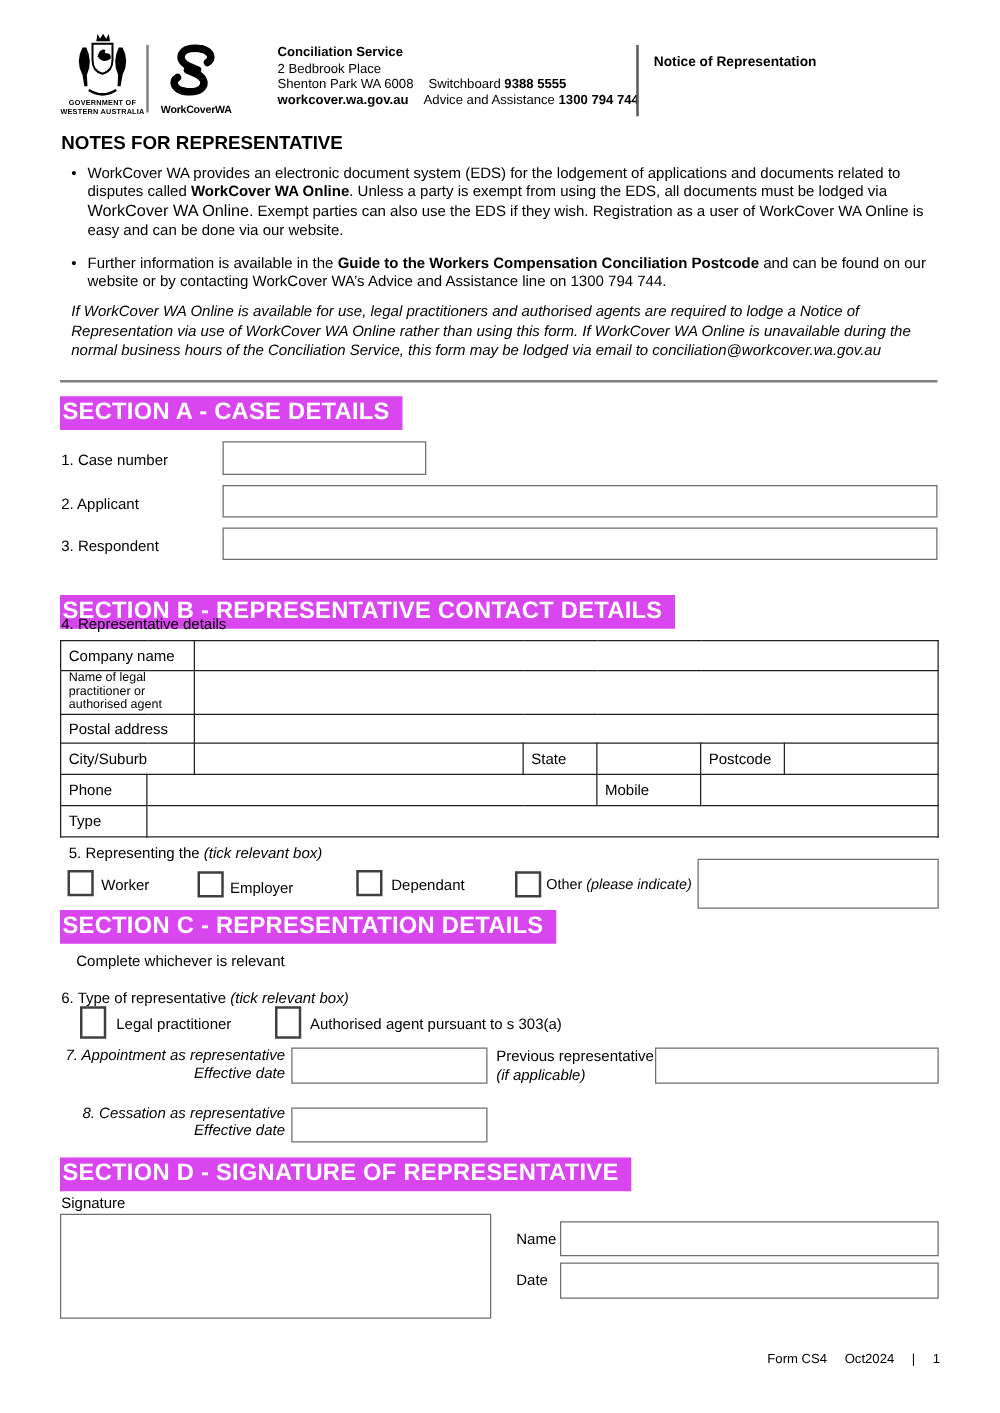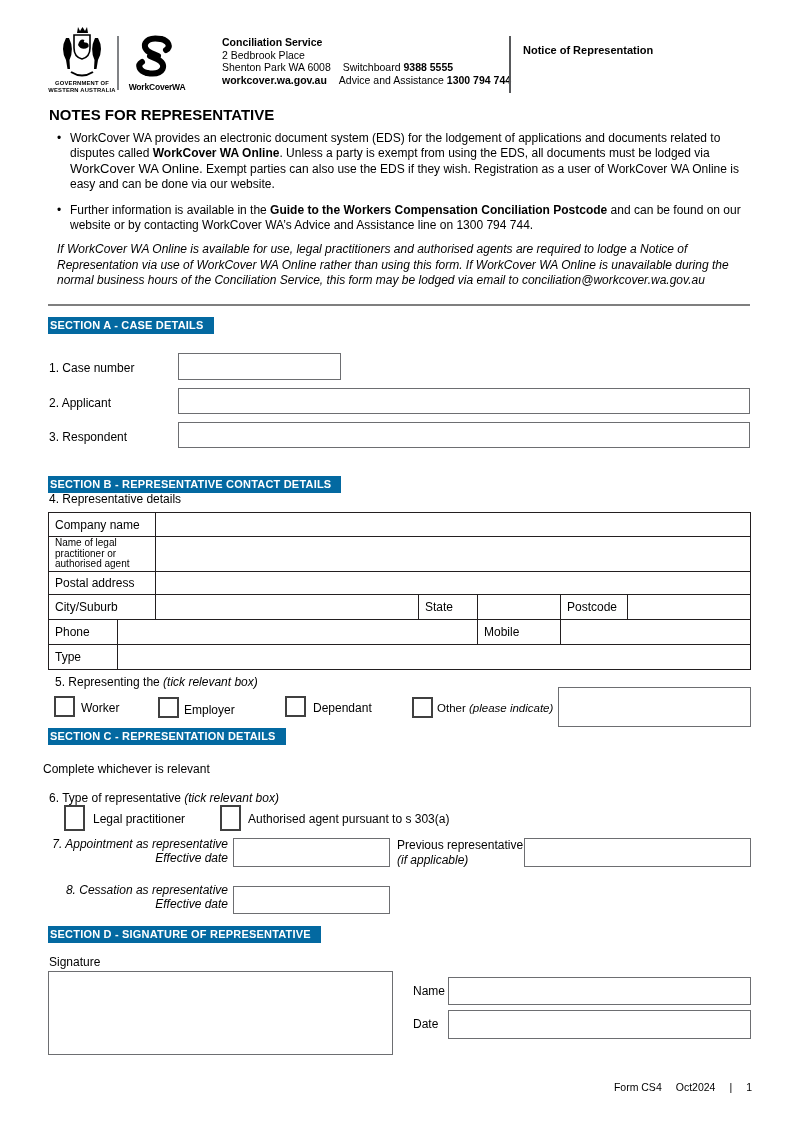--- a/index.html
+++ b/index.html
@@ -4,21 +4,21 @@
 <style>
   html,body{margin:0;padding:0;background:#fff;}
   .page{position:relative;width:800px;height:1130px;background:#fff;overflow:hidden;
         font-family:"Liberation Sans",sans-serif;color:#000;}
   .abs{position:absolute;}
   .b{font-weight:bold;}
   .i{font-style:italic;}
   .lbl{font-size:12px;}
   .small-txt{font-size:10.5px;line-height:12.5px;}
   .body-txt{font-size:12px;line-height:15px;}
-  .bar{background:#0369a1;color:#fff;font-weight:bold;font-size:11px;
+  .bar{background:#d946ef;color:#fff;font-weight:bold;font-size:19px;
        padding:2px 10px 3px 2px;display:inline-block;letter-spacing:.2px;}
   .ibox{border:1.5px solid #6d6e71;background:#fff;box-sizing:border-box;
         font-size:12px;padding:2px 5px;outline:none;}
   .cb{width:21px;height:21px;border:2px solid #404040;background:#fff;box-sizing:border-box;}
   .cb-tall{width:21px;height:26px;border:2px solid #404040;background:#fff;box-sizing:border-box;}
   table.rep{border-collapse:collapse;table-layout:fixed;width:702px;}
   table.rep td{border:1px solid #231f20;padding:1px 6px;font-size:12px;vertical-align:middle;margin-left:32px;}
   td.tl{background:#fff;}
   td.ti{padding:0 2px;}
   .cell-input{width:100%;border:none;outline:none;font-size:12px;height:18px;background:transparent;}
@@ -166,21 +166,21 @@
   <div class="abs cb" style="left:285px;top:696px;"></div>
   <div class="abs lbl" style="left:313px;top:701px;">Dependant</div>
 
   <div class="abs cb" style="left:412px;top:697px;"></div>
   <div class="abs" style="left:437px;top:702px;font-size:11.5px;">
     <span>Other </span><span class="i">(please indicate)</span>
   </div>
   <input class="abs ibox" style="left: 558px; top: 687px; width: 193px; height: 40px;">
 
   <div class="abs bar" style="left:48px;top:728px;text-align:right;">SECTION C - REPRESENTATION DETAILS</div>
-  <div class="abs lbl" style="left:43px;top:762px;">Complete whichever is relevant</div>
+  <div class="abs lbl" style="left:61px;top:762px;">Complete whichever is relevant</div>
 
   <div class="abs lbl" style="left:49px;top:791px;">
     <span>6. Type of representative </span><span class="i">(tick relevant box)</span>
   </div>
 
   <div class="abs cb-tall" style="left:64px;top:805px;"></div>
   <div class="abs lbl" style="left:93px;top:812px;">Legal practitioner</div>
 
   <div class="abs cb-tall" style="left:220px;top:805px;"></div>
   <div class="abs lbl" style="left:248px;top:812px;">Authorised agent pursuant to s 303(a)</div>

